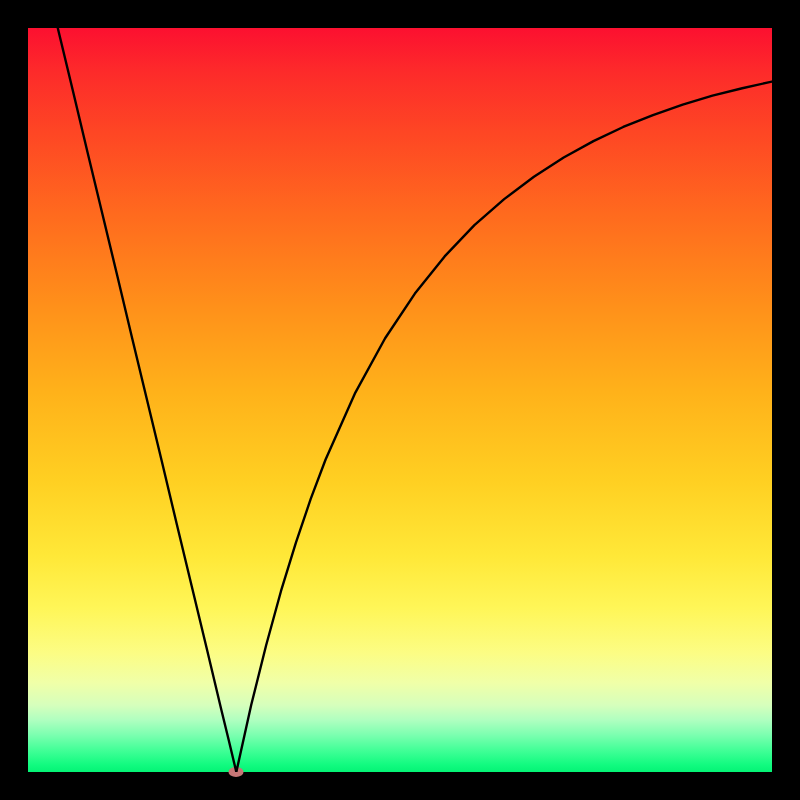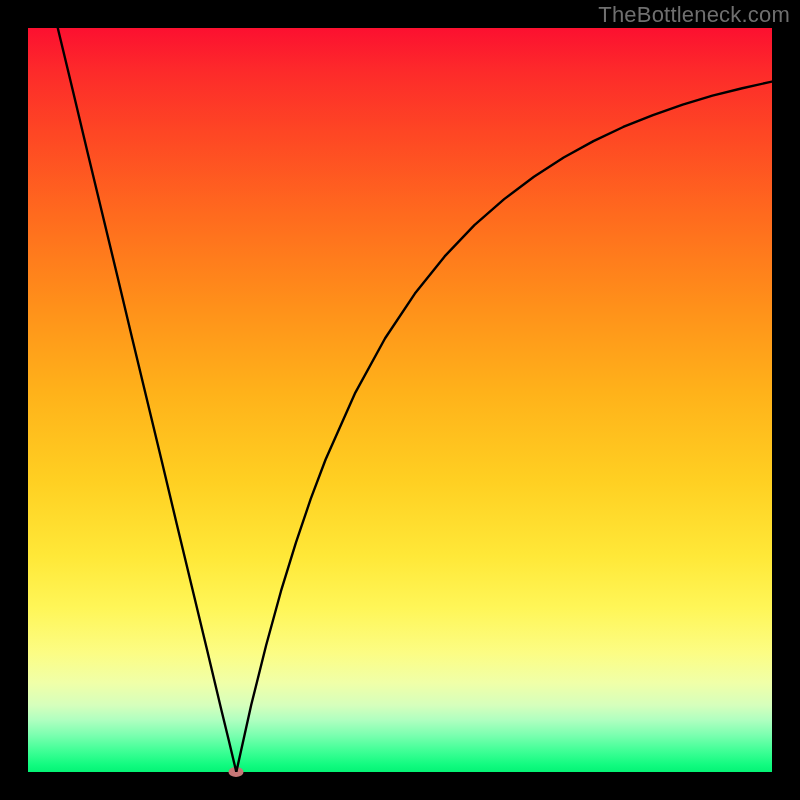--- a/index.html
+++ b/index.html
@@ -69,21 +69,20 @@
     width: 100%;
     height: 100%;
     z-index: 3;
   }
 </style>
 </head>
 <body>
 
 <div class="frame">
 
-  <div class="watermark">TheBottleneck.com</div>
 
   <div class="plot">
 
     <div class="dot" style="left: 28%; top: 100%; background: rgb(199, 118, 118);"></div>
 
     <svg class="curve" viewBox="0 0 100 100" preserveAspectRatio="none">
       <path fill="none" stroke="#000" stroke-width="0.32" stroke-linecap="round" stroke-linejoin="round" d="M 4.000 0.000 L 6.000 8.300 L 8.000 16.700 L 10.000 25.000 L 12.000 33.300 L 14.000 41.700 L 16.000 50.000 L 18.000 58.300 L 20.000 66.700 L 22.000 75.000 L 24.000 83.300 L 26.000 91.700 L 27.000 95.800 L 28.000 100.000 L 29.000 95.500 L 30.000 91.000 L 32.000 83.000 L 34.000 75.700 L 36.000 69.200 L 38.000 63.300 L 40.000 58.000 L 44.000 49.000 L 48.000 41.700 L 52.000 35.700 L 56.000 30.700 L 60.000 26.500 L 64.000 23.000 L 68.000 20.000 L 72.000 17.400 L 76.000 15.200 L 80.000 13.300 L 84.000 11.700 L 88.000 10.300 L 92.000 9.100 L 96.000 8.100 L 100.000 7.200"></path>
     </svg>
 
   </div>

